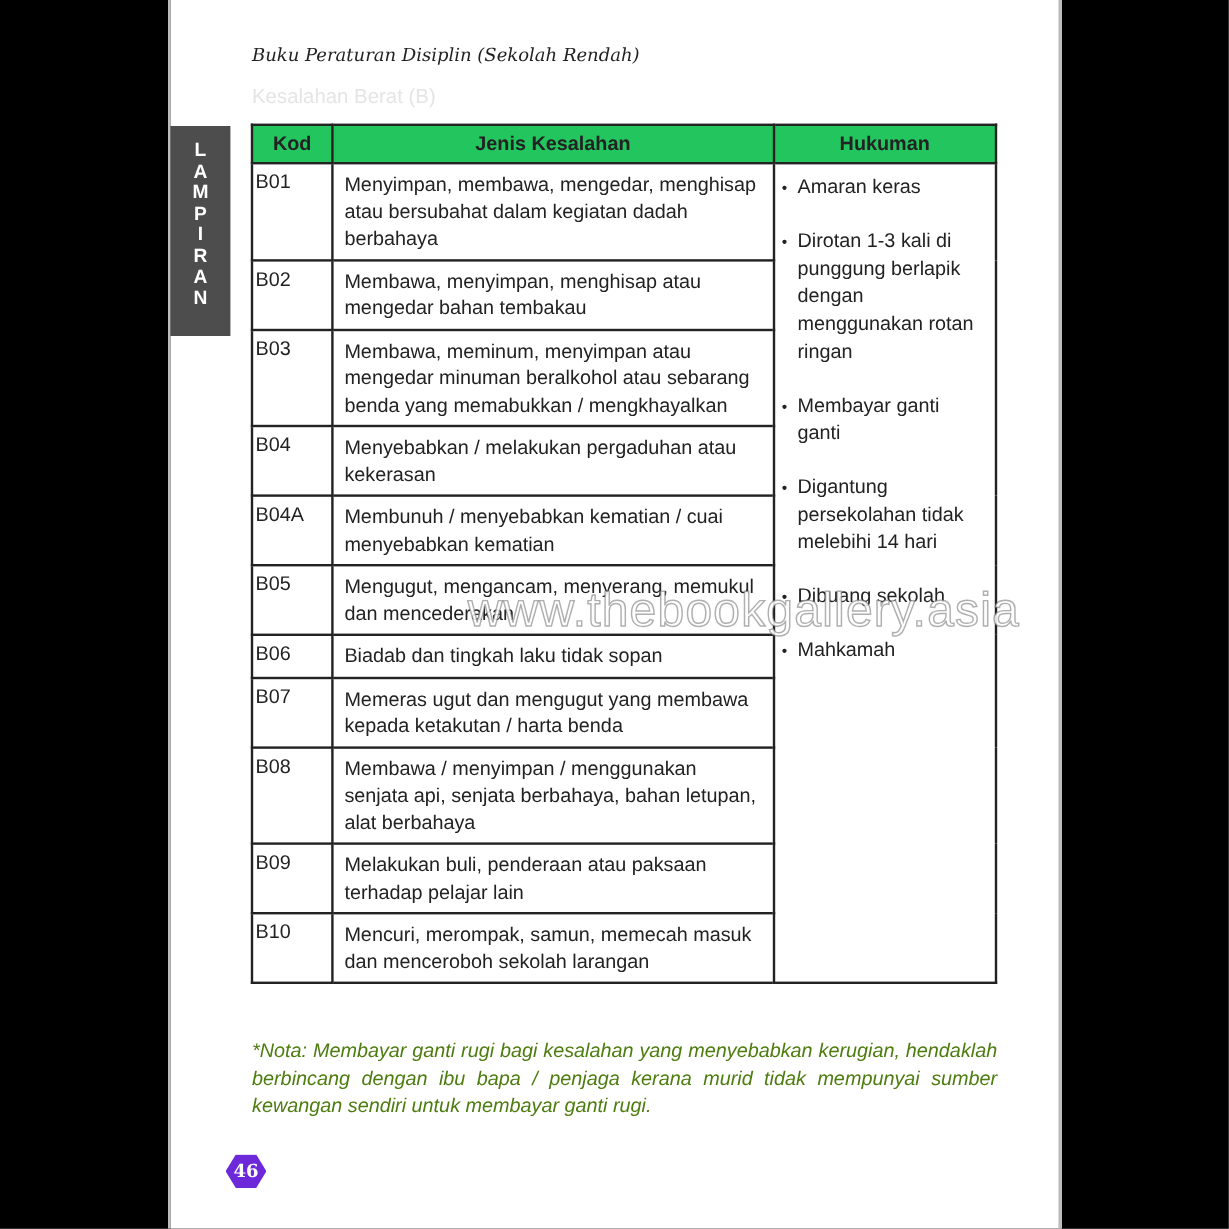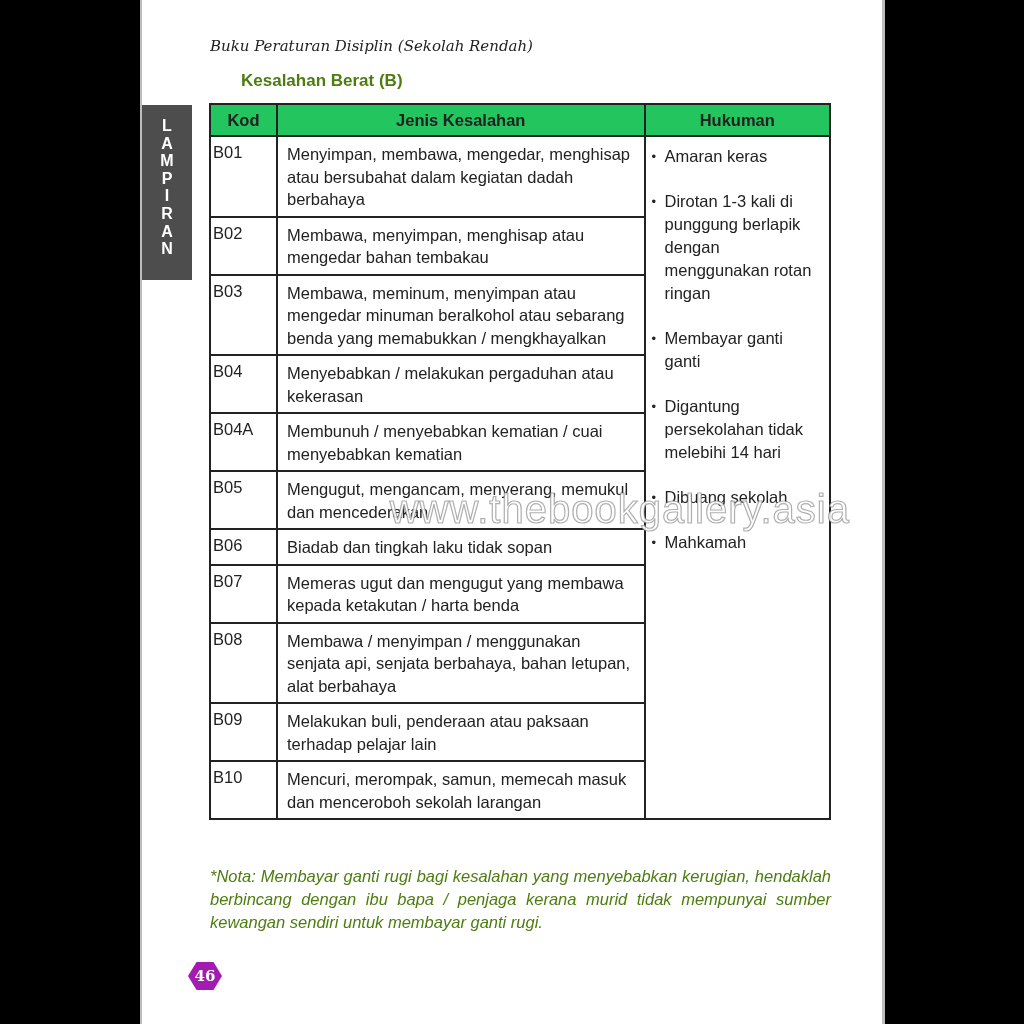--- a/index.html
+++ b/index.html
@@ -2,37 +2,37 @@
 <html><head>
 <meta charset="utf-8">
 <style>
   html, body { margin:0; padding:0; }
   body { width:1024px; height:1024px; background:#000; position:relative; overflow:hidden; }
   .page { position:absolute; left:142px; top:0; width:742px; height:1024px; background:#fff; }
   .page-edge-left { position:absolute; left:140px; top:0; width:2px; height:1024px; background:#bdbdbd; }
   .page-edge-right { position:absolute; left:882px; top:0; width:3px; height:1024px; background:#bdbdbd; }
 
   .running-head { position:absolute; left:210px; top:37px; font-family:"DejaVu Serif", serif; font-style:italic; font-size:15px; color:#222; }
-  .section-title { position:absolute; left:210px; top:71px; font-family:"Liberation Sans", sans-serif; font-weight:bold; font-size:17px; color:#4d7c0f;margin-left:31px; }
+  .section-title { position:absolute; left:210px; top:71px; font-family:"Liberation Sans", sans-serif; font-weight:normal; font-size:17px; color:#e5e5e5; }
 
   .side-tab { position:absolute; left:142px; top:105px; width:50px; height:175px; background:#4d4d4d; display:flex; flex-direction:column; align-items:center; padding-top:12px; box-sizing:border-box; }
   .side-tab span { color:#fff; font-family:"Liberation Sans", sans-serif; font-weight:bold; font-size:16px; line-height:17.6px; }
 
   table.rules { position:absolute; left:209px; top:103px; width:622px; border-collapse:collapse; font-family:"Liberation Sans", sans-serif; font-size:16.5px; color:#222; }
   table.rules th, table.rules td { border:2px solid #222; }
   table.rules th { background:#22c55e; font-weight:bold; height:30px; font-size:16.5px; color:#222; padding:0; }
   table.rules td.kod { width:62px; text-align:left; vertical-align:top; padding:6px 2px 0 2px; }
   table.rules td.desc { width:360px; vertical-align:top; padding:6px 8px 5px 9px; line-height:22.5px; }
   table.rules td.huk { width:172px; vertical-align:top; padding:8px 8px 0 6px; border-bottom:2px solid #222; }
   .huk-list { list-style:none; margin:0; padding:0; }
   .huk-list li { position:relative; padding-left:13px; line-height:23px; margin-bottom:22px; }
   .huk-list li::before { content:"•"; position:absolute; left:0; top:0; font-size:13px; }
 
   .note { position:absolute; left:210px; top:865px; width:621px; font-family:"Liberation Sans", sans-serif; font-style:italic; font-size:16.5px; line-height:23px; color:#4d7c0f; text-align:justify; }
-  .page-num { position:absolute; left:188px; top:962px; width:34px; height:28px; background:#a21caf; clip-path:polygon(25% 0,75% 0,100% 50%,75% 100%,25% 100%,0 50%); color:#fff; font-family:"DejaVu Serif", serif; font-weight:bold; font-size:15px; display:flex; align-items:center; justify-content:center; }
+  .page-num { position:absolute; left:188px; top:962px; width:34px; height:28px; background:#6d28d9; clip-path:polygon(25% 0,75% 0,100% 50%,75% 100%,25% 100%,0 50%); color:#fff; font-family:"DejaVu Serif", serif; font-weight:bold; font-size:15px; display:flex; align-items:center; justify-content:center; }
 
   .watermark { position:absolute; left:190px; top:487px; width:660px; text-align:right; font-family:"Liberation Sans", sans-serif; font-size:40px; letter-spacing:1px; color:rgba(255,255,255,0.88); -webkit-text-stroke:1.2px rgba(110,110,110,0.55); pointer-events:none; white-space:nowrap; }
 </style>
 </head>
 <body>
 
 <div class="page"></div>
 <div class="page-edge-left"></div>
 <div class="page-edge-right"></div>
 

